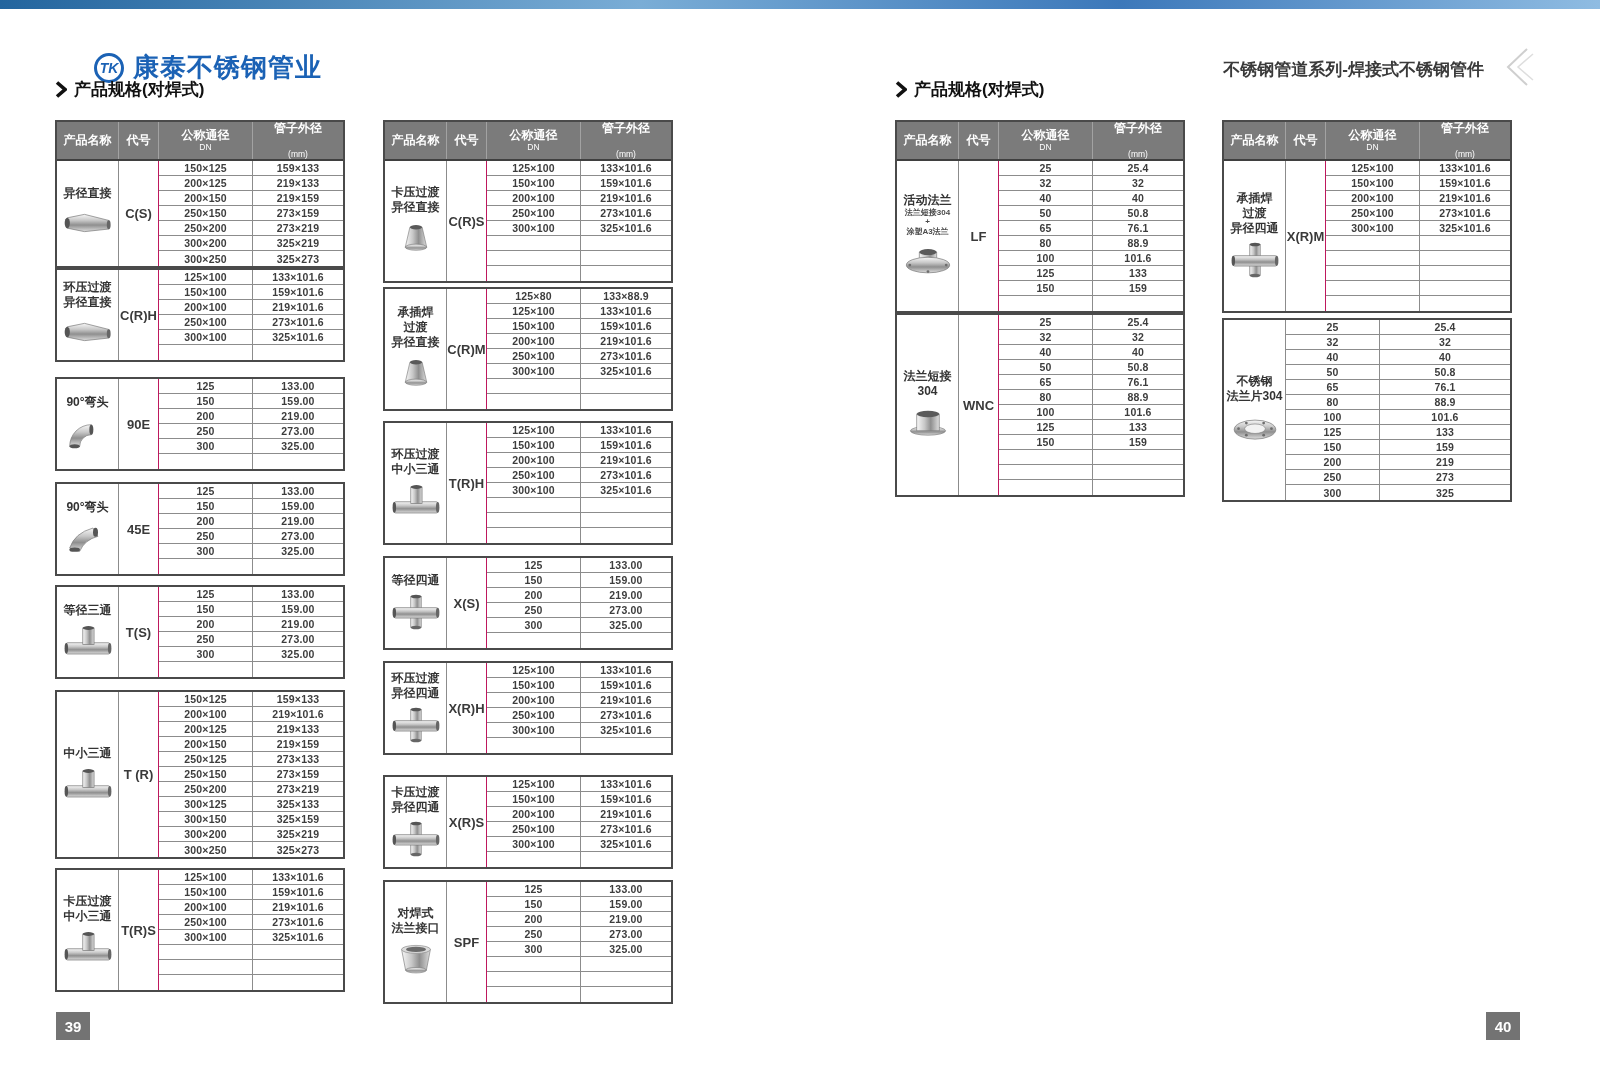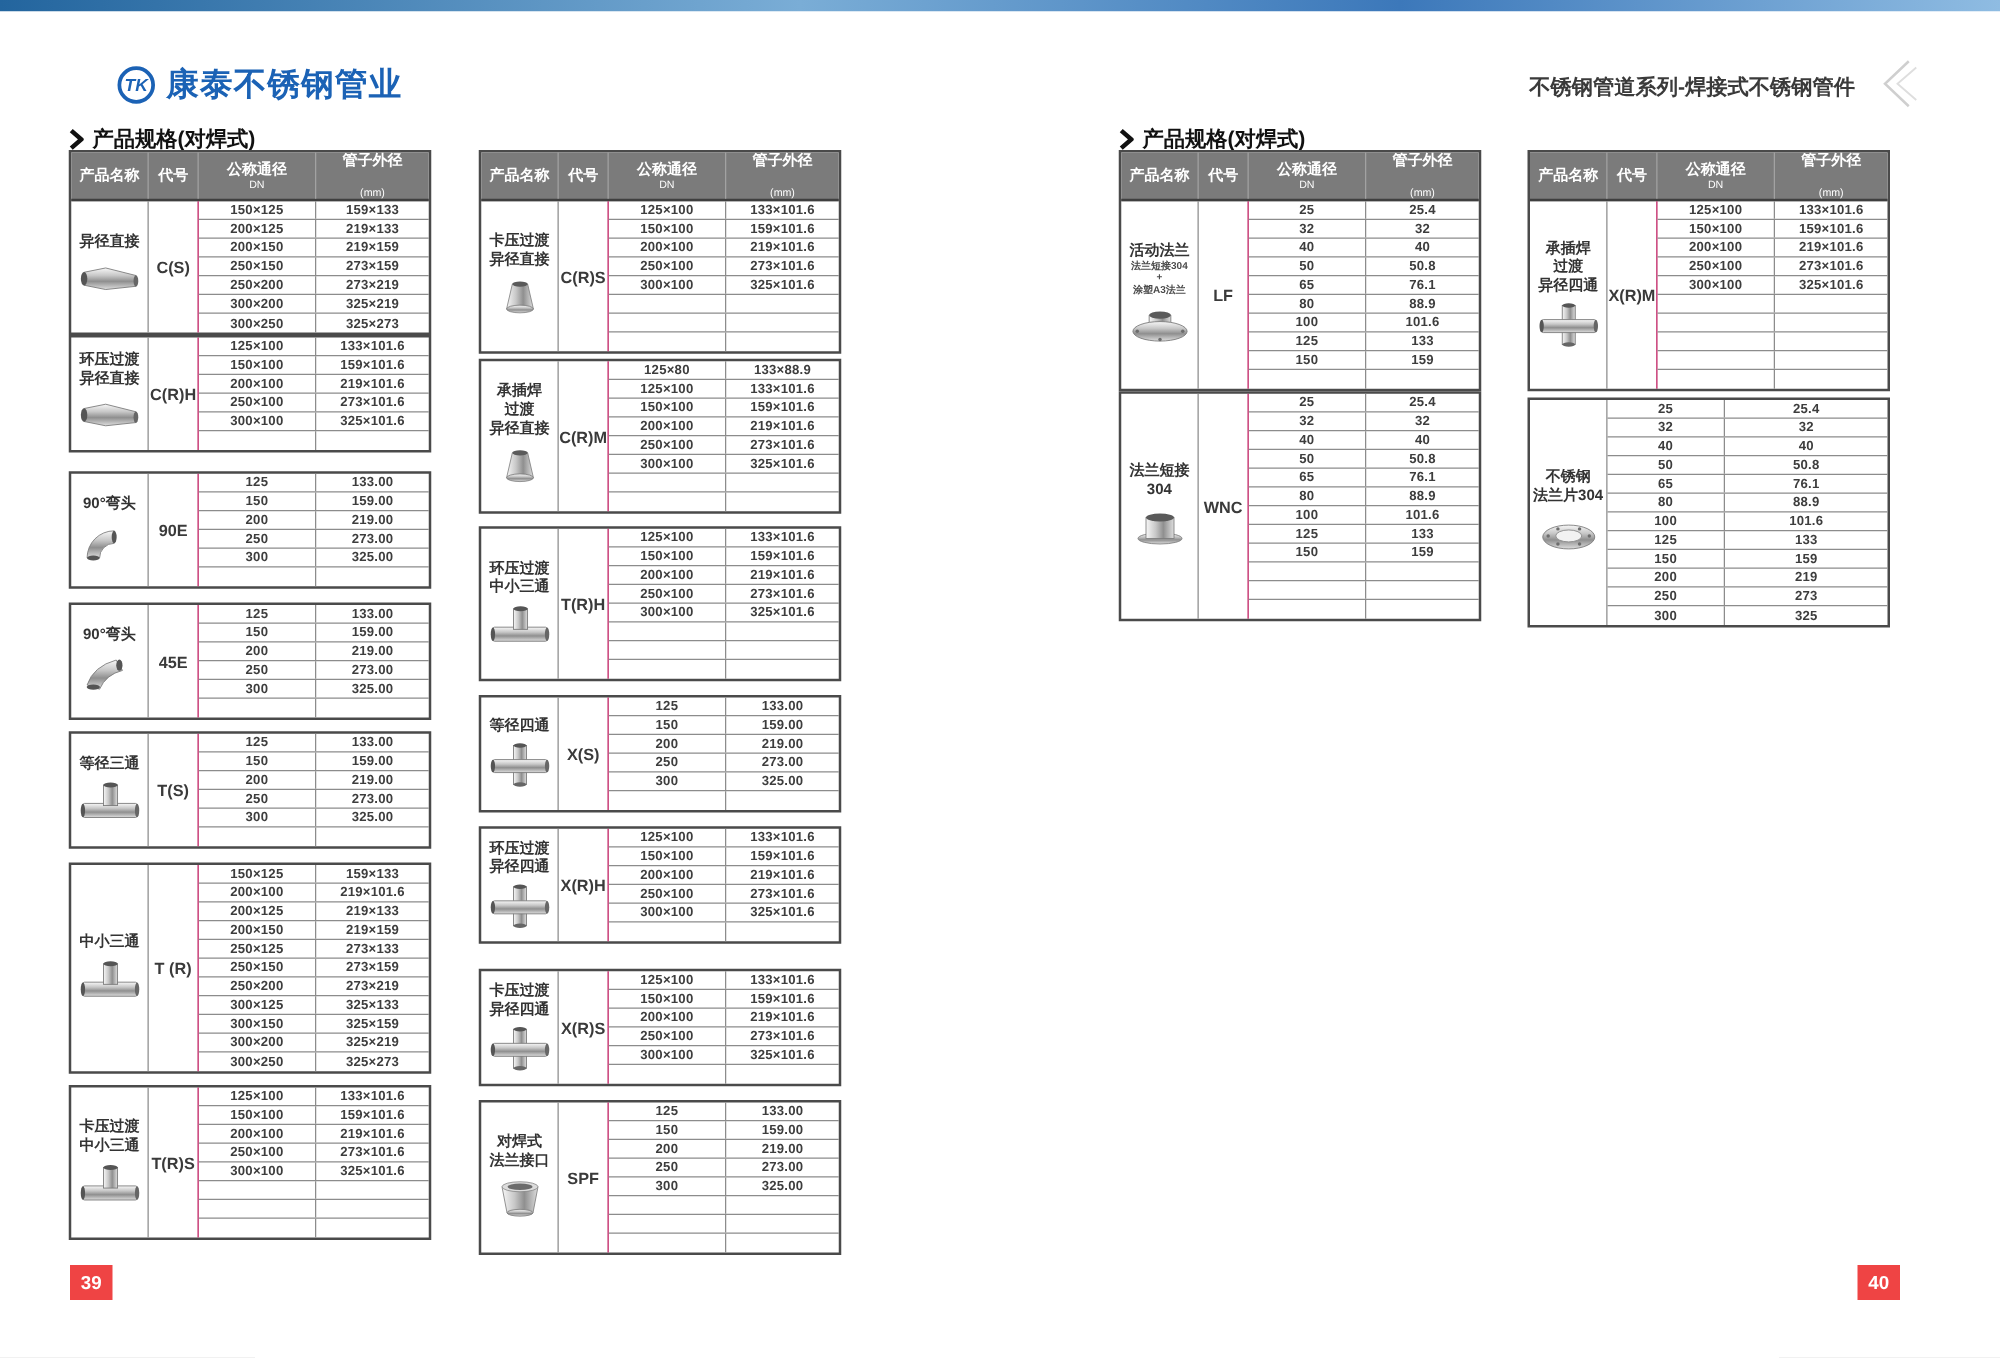--- a/index.html
+++ b/index.html
@@ -13,21 +13,21 @@
 
   .brand { position:absolute; left:48px; top:50px; display:flex; align-items:center; gap:9px;margin-left:46px; }
   .logo-circle { width:30px; height:30px; border:3px solid #1b62b5; border-radius:50%;
     color:#1b62b5; font-weight:bold; font-style:italic; font-size:14px;
     display:flex; align-items:center; justify-content:center; box-sizing:border-box; background:#fff; }
   .brand-text { color:#1b62b5; font-size:26px; font-weight:800; letter-spacing:1px; }
 
   .series-title { position:absolute; top:58px; right:116px; font-size:17px; font-weight:700; color:#3a3a3a; }
   .chevron-deco { position:absolute; right:64px; top:46px; }
 
-  .section-title { position:absolute; top:100px; display:flex; align-items:center; gap:7px;
+  .section-title { position:absolute; top:78px; display:flex; align-items:center; gap:7px;
     font-size:17px; font-weight:800; color:#111; }
 
   .ptable { position:absolute; width:290px; border:2px solid #4a4a4a; background:#fff; box-sizing:border-box; }
   .thead { display:flex; height:37px; background:#7b7b7b; border-bottom:2px solid #3f3f3f; }
   .hc { display:flex; flex-direction:column; align-items:center; justify-content:center;
     box-sizing:border-box; border-right:1px solid #a2a2a2; color:#ffffff; }
   .hc:last-child { border-right:none; }
   .hc .h1 { font-size:12px; font-weight:bold; line-height:1.15; }
   .hc .h2 { font-size:8.5px; line-height:1.1; }
   .w62 { width:62px; } .w40 { width:40px; } .w94 { width:94px; } .wfl { flex:1;justify-content:space-between; }
@@ -42,21 +42,21 @@
     display:flex; align-items:center; justify-content:center;
     font-size:13px; font-weight:bold; color:#3a3a3a; }
   .rows { flex:1; display:flex; flex-direction:column; }
   .r { display:flex; height:15px; border-bottom:1px solid #8c8c8c; box-sizing:border-box; }
   .r:last-child { border-bottom:none; }
   .c1 { width:94px; border-right:1px solid #8c8c8c; box-sizing:border-box; }
   .c2 { flex:1; }
   .c1,.c2 { display:flex; align-items:center; justify-content:center;
     font-size:10.5px; font-weight:bold; color:#3d3d3d; letter-spacing:0.2px; }
 
-  .pagebadge { position:absolute; width:34px; height:28px; background:#ef4444; color:#fff;
+  .pagebadge { position:absolute; width:34px; height:28px; background:#737373; color:#fff;
     font-weight:bold; font-size:15px; display:flex; align-items:center; justify-content:center; }
   .hiddefs { position:absolute; width:0; height:0; overflow:hidden; }
 </style>
 </head>
 <body>
 
 <div class="page">
   <div class="topbar"></div>
 
   <div class="brand">

